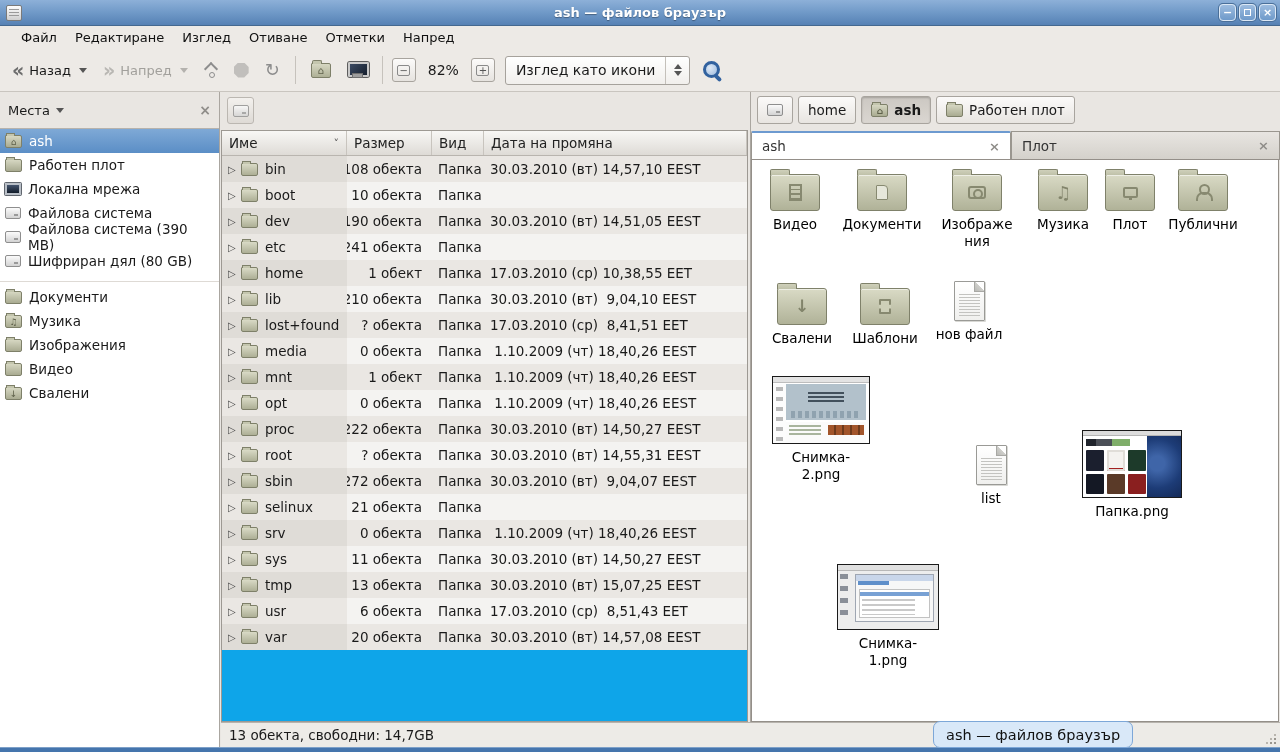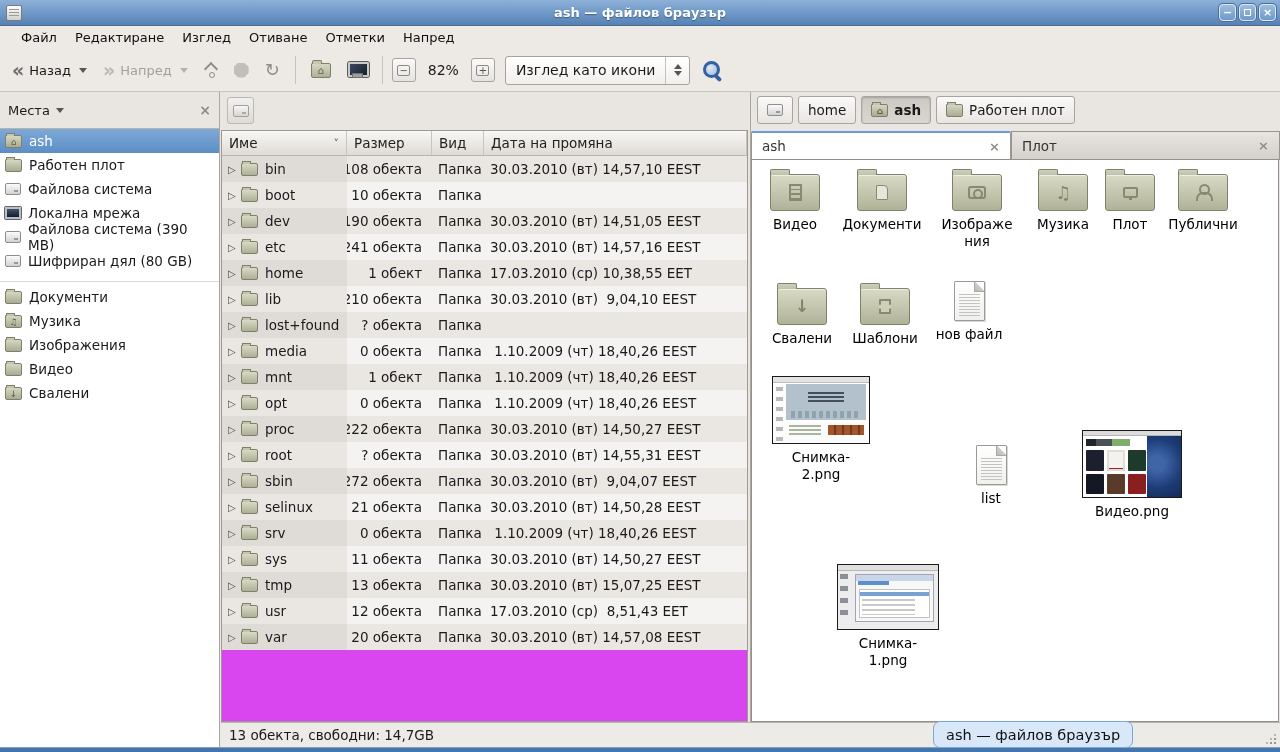--- a/index.html
+++ b/index.html
@@ -95,21 +95,21 @@
   .si-drive::after{content:"";position:absolute;right:2px;bottom:2px;width:4px;height:2px;background:#9a9a9a}
   .si-net{width:16px;height:12px;position:relative;flex:0 0 auto;background:linear-gradient(#44546d,#121c2a);
     border:2px solid #b9bfc7;box-shadow:0 0 0 1px #60666e;border-radius:1px}
   .si-trash{width:15px;height:13px;flex:0 0 auto;border:1px solid #76756f;border-radius:2px;
     background:repeating-linear-gradient(45deg,#c9c7c2 0 2px,#9c9a94 2px 4px)}
 
   
   .treepane{position:absolute;left:221px;width:528px;top:0;bottom:0}
   .tree-top-btn{position:absolute;left:6px;top:5px;width:27px;height:27px;border:1px solid #b0aca6;
     border-radius:3px;background:linear-gradient(#f6f4f1,#dcd8d3);display:flex;align-items:center;justify-content:center;opacity:.8}
-  .tree{position:absolute;left:0;right:1px;top:38px;bottom:25px;background:#d946ef;border:1px solid #9d9993;overflow:hidden}
+  .tree{position:absolute;left:0;right:1px;top:38px;bottom:25px;background:#0ea5e9;border:1px solid #9d9993;overflow:hidden}
   .thead{display:flex;height:25px;background:linear-gradient(#f8f7f5,#dedbd6);border-bottom:1px solid #b9b5af}
   .th{display:flex;align-items:center;padding:0 7px;border-right:1px solid #c8c4be;font-size:13.5px;color:#222}
   .th .sort{margin-left:auto;color:#555;font-size:11px}
   .c-name{width:125px}.c-size{width:85px}.c-type{width:52px}.c-date{flex:1}
   .trow{display:flex;height:26px;align-items:center;font-size:13.5px}
   .trow:nth-child(odd){background:#eae7e3}
   .trow:nth-child(even){background:#f4f3f1}
   .trow:nth-child(odd) .cell.c-name{background:#dfdcd7}
   .trow:nth-child(even) .cell.c-name{background:#eae7e3}
   .cell{height:100%;display:flex;align-items:center;padding:0 6px;overflow:hidden;white-space:nowrap}
@@ -299,26 +299,26 @@
           <span class="si-folder">
               <span class="sg">⌂</span>
             </span>
           <span>ash</span>
         </div>
         <div class="side-item">
           <span class="si-folder"></span>
           <span>Работен плот</span>
         </div>
         <div class="side-item">
+          <span class="si-net"></span>
+          <span>Локална мрежа</span>
+        </div>
+        <div class="side-item">
           <span class="si-drive"></span>
           <span>Файлова система</span>
-        </div>
-        <div class="side-item">
-          <span class="si-net"></span>
-          <span>Локална мрежа</span>
         </div>
         <div class="side-item">
           <span class="si-drive"></span>
           <span>Файлова система (390 MB)</span>
         </div>
         <div class="side-item">
           <span class="si-drive"></span>
           <span>Шифриран дял (80 GB)</span>
         </div>
         <div class="side-sep"></div>
@@ -398,21 +398,20 @@
             </div>
 
             <div class="trow">
               <span class="cell c-name">
                 <span class="expander">▷</span>
                 <span class="row-folder"></span>
                 <span>etc</span>
               </span>
               <span class="cell c-size">241 обекта</span>
               <span class="cell c-type">Папка</span>
-              <span class="cell c-date">30.03.2010 (вт) 14,57,16 EEST</span>
             </div>
 
             <div class="trow">
               <span class="cell c-name">
                 <span class="expander">▷</span>
                 <span class="row-folder"></span>
                 <span>home</span>
               </span>
               <span class="cell c-size">1 обект</span>
               <span class="cell c-type">Папка</span>
@@ -431,20 +430,21 @@
             </div>
 
             <div class="trow">
               <span class="cell c-name">
                 <span class="expander">▷</span>
                 <span class="row-folder"></span>
                 <span>lost+found</span>
               </span>
               <span class="cell c-size">? обекта</span>
               <span class="cell c-type">Папка</span>
+              <span class="cell c-date">17.03.2010 (ср)  8,41,51 EET</span>
             </div>
 
             <div class="trow">
               <span class="cell c-name">
                 <span class="expander">▷</span>
                 <span class="row-folder"></span>
                 <span>media</span>
               </span>
               <span class="cell c-size">0 обекта</span>
               <span class="cell c-type">Папка</span>
@@ -507,21 +507,20 @@
             </div>
 
             <div class="trow">
               <span class="cell c-name">
                 <span class="expander">▷</span>
                 <span class="row-folder"></span>
                 <span>selinux</span>
               </span>
               <span class="cell c-size">21 обекта</span>
               <span class="cell c-type">Папка</span>
-              <span class="cell c-date">30.03.2010 (вт) 14,50,28 EEST</span>
             </div>
 
             <div class="trow">
               <span class="cell c-name">
                 <span class="expander">▷</span>
                 <span class="row-folder"></span>
                 <span>srv</span>
               </span>
               <span class="cell c-size">0 обекта</span>
               <span class="cell c-type">Папка</span>
@@ -549,21 +548,21 @@
               <span class="cell c-type">Папка</span>
               <span class="cell c-date">30.03.2010 (вт) 15,07,25 EEST</span>
             </div>
 
             <div class="trow">
               <span class="cell c-name">
                 <span class="expander">▷</span>
                 <span class="row-folder"></span>
                 <span>usr</span>
               </span>
-              <span class="cell c-size">12 обекта</span>
+              <span class="cell c-size">6 обекта</span>
               <span class="cell c-type">Папка</span>
               <span class="cell c-date">17.03.2010 (ср)  8,51,43 EET</span>
             </div>
 
             <div class="trow">
               <span class="cell c-name">
                 <span class="expander">▷</span>
                 <span class="row-folder"></span>
                 <span>var</span>
               </span>
@@ -702,21 +701,21 @@
                 <div style="background:#1b1f2e"></div>
                 <div style="background:#f4f2ef;box-shadow:inset 0 0 0 2px #e0ddd8, inset 0 -3px 0 #a32020"></div>
                 <div style="background:#1d3a2a"></div>
                 <div style="background:#141824"></div>
                 <div style="background:#5a3a28"></div>
                 <div style="background:#8a1f1f"></div>
               </div>
             </div>
             <div class="ts-right"></div>
           </div>
-          <span class="ivlabel" style="white-space:nowrap">Видео.png</span>
+          <span class="ivlabel" style="white-space:nowrap">Папка.png</span>
         </div>
 
         <div class="ivitem" style="left:85px;top:404px;width:102px">
           <div class="thumb t-files">
             <div class="tf-chrome"></div>
               <div class="tf-side"></div>
             <div class="tf-win">
               <div class="tf-head"></div>
                 <div class="tf-blue"></div>
               <div class="tf-list">

